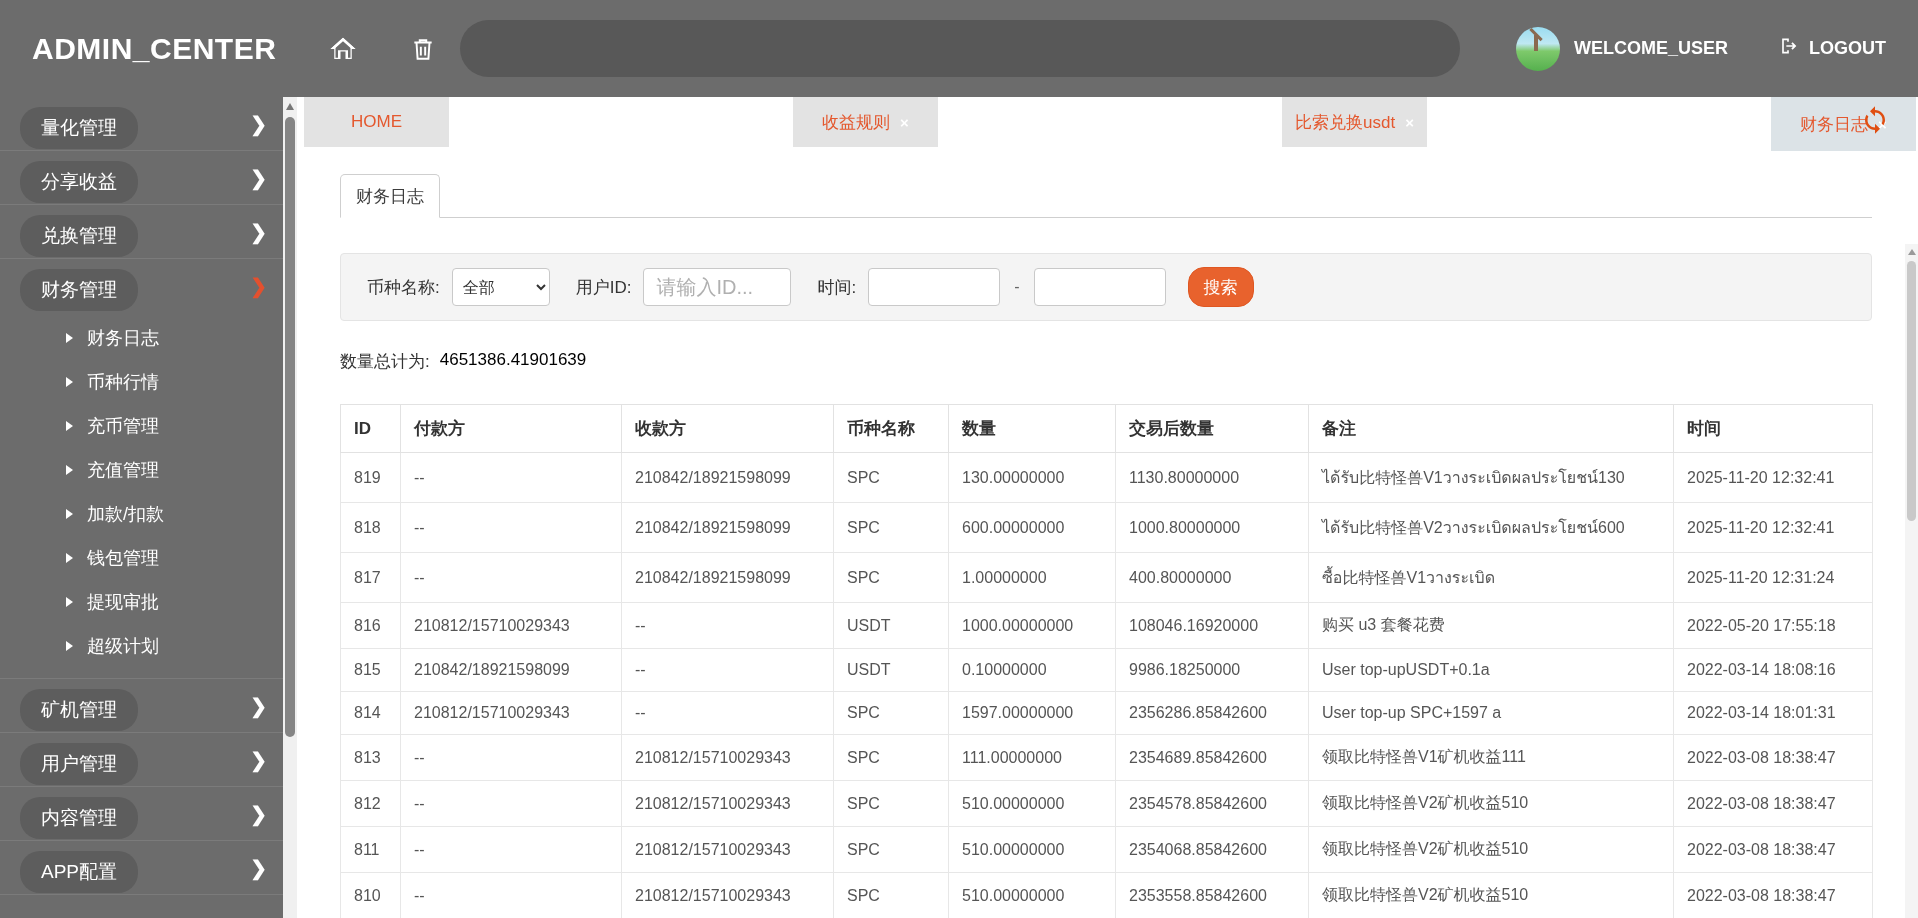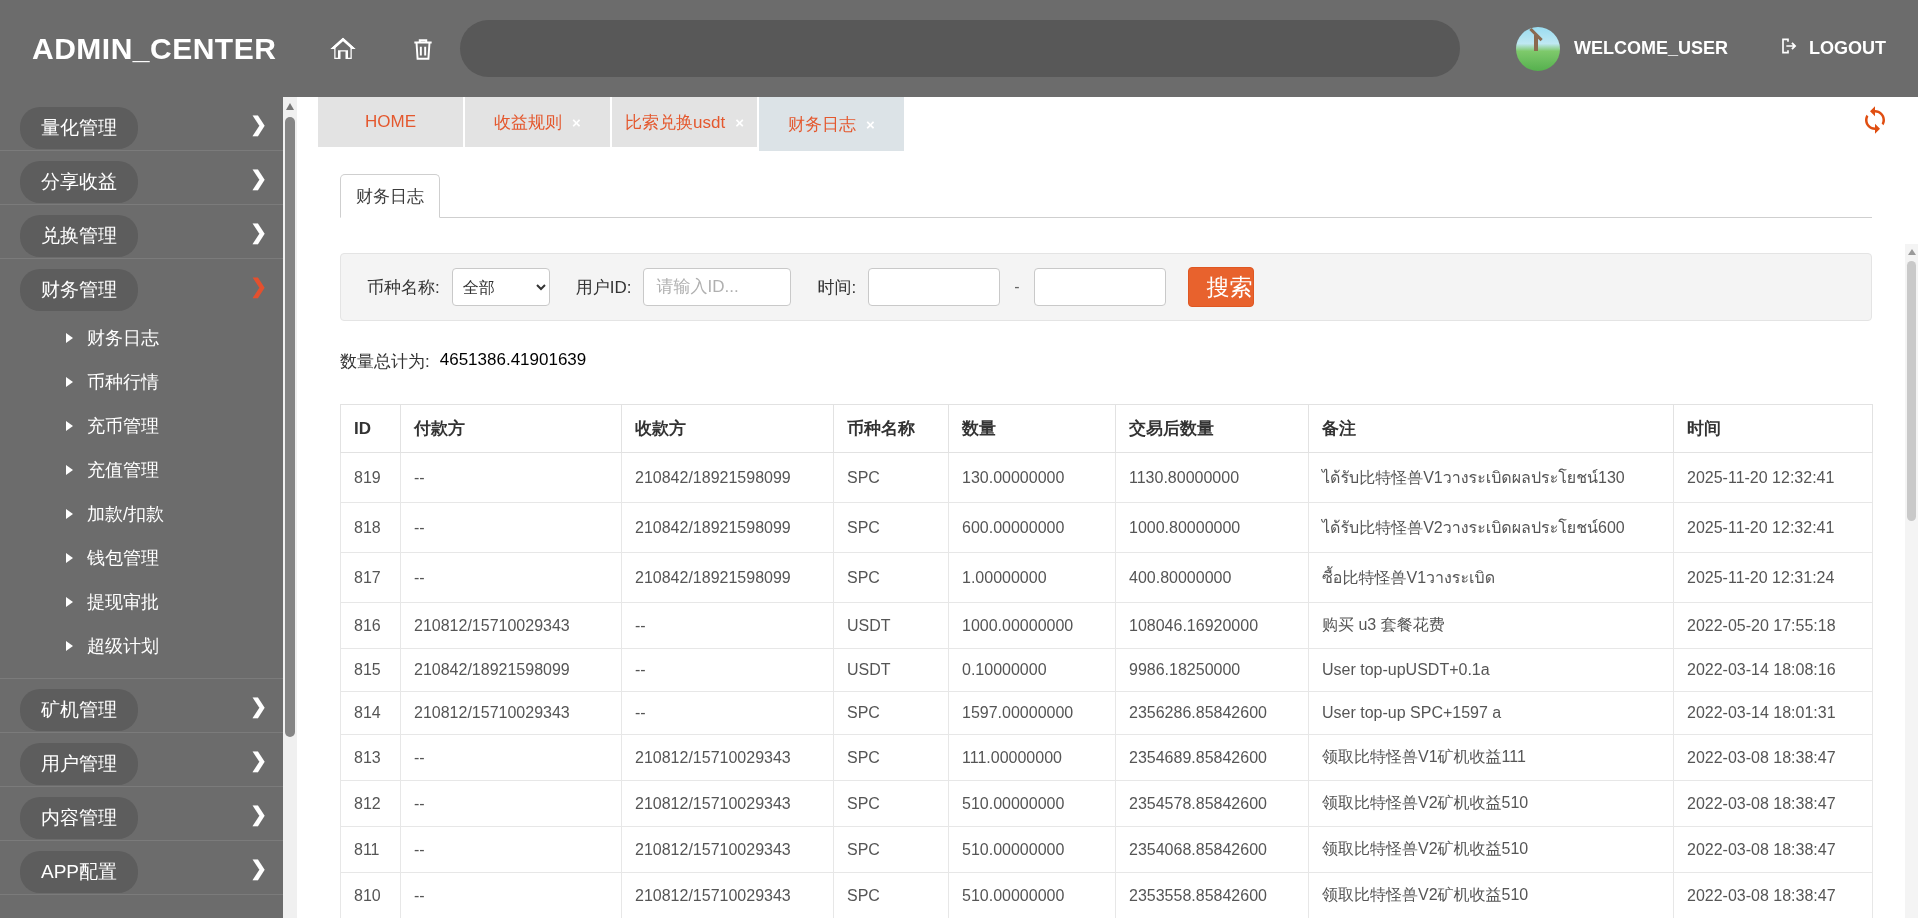--- a/index.html
+++ b/index.html
@@ -49,22 +49,22 @@
   .side-scroll { position:absolute; left:283px; top:97px; width:14px; height:821px;
     background:#f0f0f0; }
   .side-scroll .arrow-up { position:absolute; left:3px; top:6px; width:0; height:0;
     border-bottom:7px solid #777; border-left:4px solid transparent; border-right:4px solid transparent; }
   .side-scroll .thumb { position:absolute; left:2px; top:20px; width:10px; height:620px;
     background:#858585; border-radius:6px; }
 
   
   .main { position:absolute; left:297px; top:97px; width:1621px; height:821px; background:#fff; }
 
-  .tabbar { position:relative; height:50px; background:#fff; padding-left:21px;
-    display:flex; align-items:stretch; }
+  .tabbar { position:relative; height:50px; background:#fff; padding-left:7px;
+    display:flex; align-items:stretch;justify-content:space-between; }
   .tab { width:145px; margin-right:2px; background:#e3e3e3; color:#e4582e; font-size:17px;
     display:flex; align-items:center; justify-content:center; gap:10px; cursor:pointer;
     white-space:nowrap; }
   .tab .x { color:#fff; font-weight:700; font-size:15px; cursor:pointer; }
   .tab.active { background:#dce3e7; height:54px; }
   .refresh { position:absolute; right:28px; top:8px; cursor:pointer; color:#e04e11; }
 
   .content { position:relative; padding:27px 46px 0 43px; }
 
   .paneltab-row { border-bottom:1px solid #cfcfcf; height:44px; position:relative; }
@@ -73,29 +73,29 @@
     border-radius:5px 5px 0 0; display:flex; align-items:center; justify-content:center;
     font-size:17px; color:#3c3c3c; cursor:pointer; }
 
   .filterbox { margin-top:35px; height:68px; background:#f4f4f4; border:1px solid #e4e4e4;
     border-radius:4px; display:flex; align-items:center; padding-left:26px; gap:10px; }
   .flabel { font-size:17px; color:#333; margin-right:2px; }
   .fsel { width:98px; height:38px; border:1px solid #c9c9c9; border-radius:4px;
     background:#fff; font-size:16px; color:#333; padding:0 6px; margin-right:16px;
     font-family:"Liberation Sans", sans-serif; }
   .finput { height:38px; border:1px solid #c9c9c9; border-radius:4px; background:#fff;
-    font-size:17px; color:#be185d; padding:0 12px; outline:none;
+    font-size:20px; color:#be185d; padding:0 12px; outline:none;
     font-family:"Liberation Sans", sans-serif; }
   .finput::placeholder { color:#b0b0b0; }
   .fid { width:148px; margin-right:16px; }
   .fdate { width:132px; }
   .fdash { color:#666; font-size:16px; margin:0 4px; }
   .fbtn { width:66px; height:40px; margin-left:12px; background:#e8622d;
-    border:1px solid #df5722; border-radius:4px; color:#fff; font-size:23px;
-    cursor:pointer; font-family:"Liberation Sans", sans-serif;text-align:right; }
+    border:1px solid #df5722; border-radius:16px; color:#fff; font-size:17px;
+    cursor:pointer; font-family:"Liberation Sans", sans-serif; }
 
   .totals { margin-top:29px; font-size:17px; color:#333; display:flex; gap:10px; }
   .totals a { color:#000000; text-decoration:none; cursor:pointer; }
 
   table.log { margin-top:31px; width:1532px; border-collapse:collapse; table-layout:fixed; }
   .log th { font-size:17px; font-weight:700; color:#333; text-align:left;
     padding:12px 13px; border:1px solid #e2e2e2; background:#fff; white-space:nowrap; }
   .log td { font-size:16px; color:#555; padding:12px 13px; border:1px solid #e7e7e7;
     white-space:nowrap; overflow:hidden; }
 

